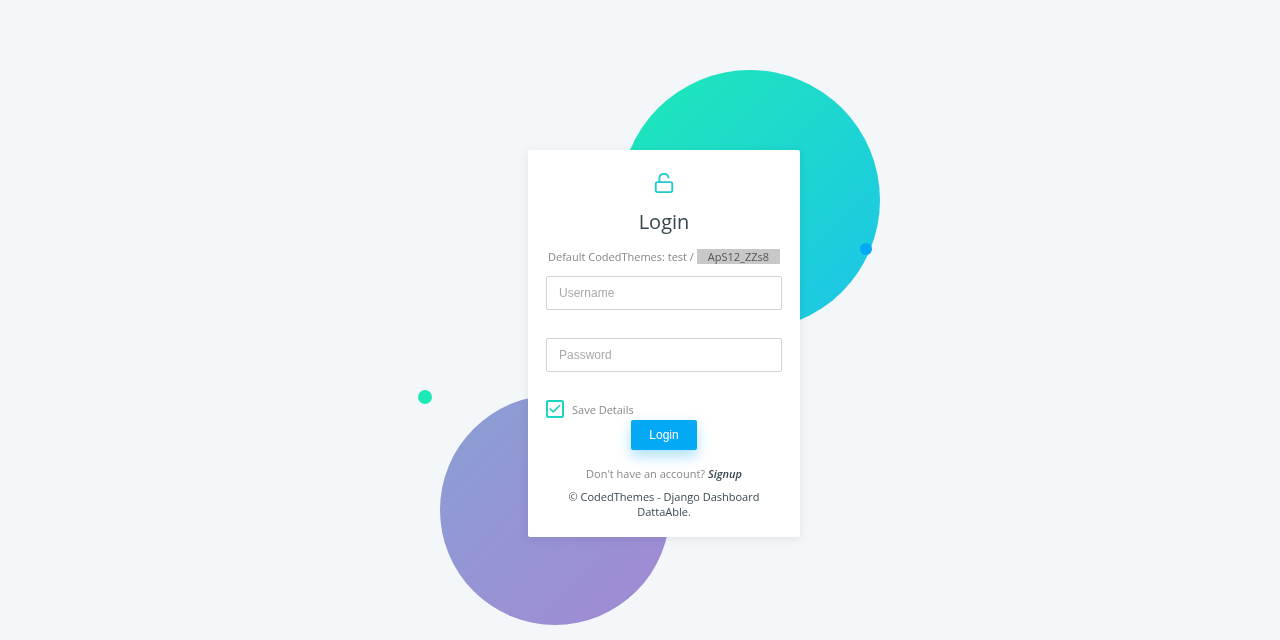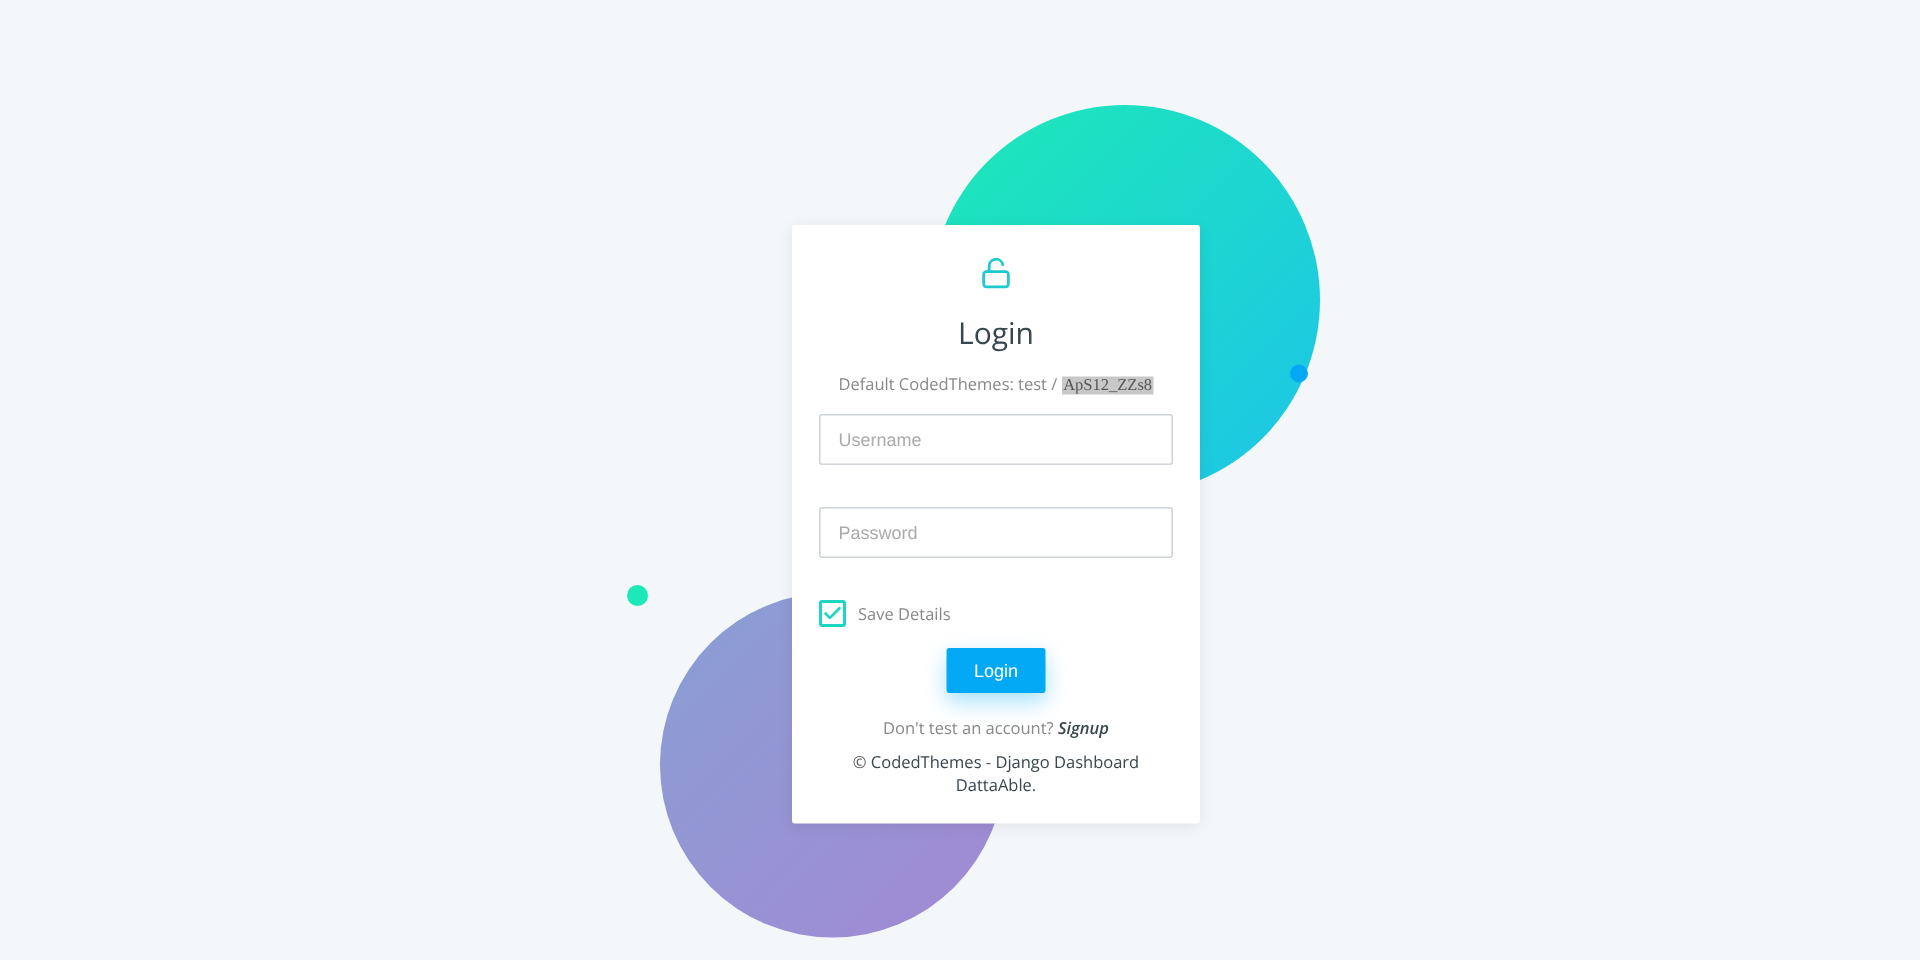--- a/index.html
+++ b/index.html
@@ -70,39 +70,38 @@
   margin-bottom: 14px;
 }
 .creds-line {
   font-size: 11px;
   color: #888;
   margin-bottom: 12px;
 }
 .creds-highlight {
   background: #c8c8c8;
   color: #555;
-  padding: 0 1px;
-  font-family: Liberation Serif, serif;
+  padding: 0 11px;
 }
 .form-input {
   width: 100%;
   padding: 9px 12px;
   border: 1px solid #ced4da;
   border-radius: 2px;
   font-size: 12px;
   color: #495057;
   margin-bottom: 28px;
   background: #fff;
 }
 .form-input::placeholder { color: #aaa; }
 .checkbox-row {
   display: flex;
   align-items: center;
   text-align: left;
-  margin-bottom: 14px;
+  margin-bottom: 2px;
   gap: 8px;
 }
 .checkbox-box {
   width: 18px;
   height: 18px;
   border: 2px solid #1dd5c3;
   border-radius: 2px;
   background: #fff;
   display: inline-flex;
   align-items: center;
@@ -170,18 +169,18 @@
   <div class="checkbox-row">
     <span class="checkbox-box">
       <svg viewBox="0 0 24 24" fill="none" stroke="#1dd5c3" stroke-width="3" stroke-linecap="round" stroke-linejoin="round">
         <polyline points="20 6 9 17 4 12"></polyline>
       </svg>
     </span>
     <span class="checkbox-label">Save Details</span>
   </div>
   <button class="login-btn">Login</button>
   <p class="signup-line">
-    <span>Don't test an account? </span><a class="signup-link">Signup</a>
+    <span>Don't have an account? </span><a class="signup-link">Signup</a>
   </p>
   <p class="footer-line">
     <span>© </span><a class="footer-link">CodedThemes</a><span> - </span><a class="footer-link">Django Dashboard DattaAble</a><span>.</span>
   </p>
 </div>
 
 </body></html>

